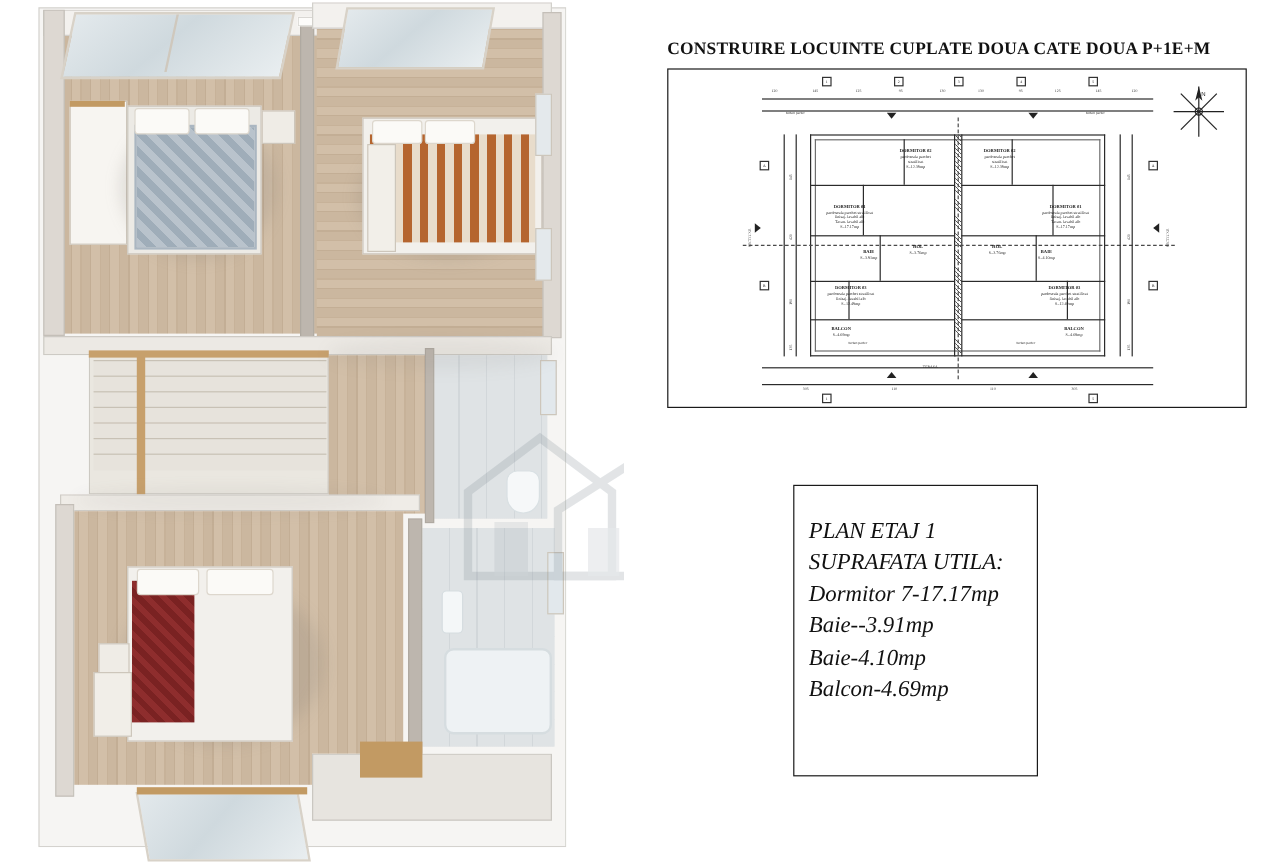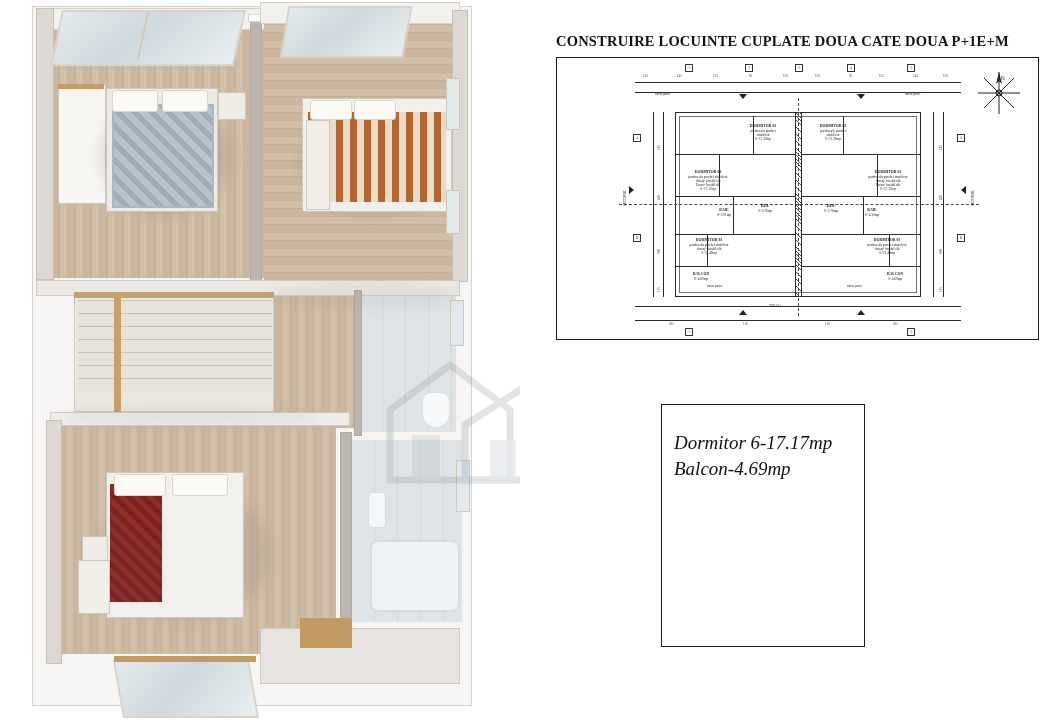--- a/index.html
+++ b/index.html
@@ -519,16 +519,20 @@
   <div class="cad-marker-sq" style="left:76px; top:76px;">A</div>
   <div class="cad-marker-sq" style="left:76px; top:176px;">B</div>
   <div class="cad-marker-sq" style="left:400px; top:76px;">A</div>
   <div class="cad-marker-sq" style="left:400px; top:176px;">B</div>
   <div class="cad-marker-sq" style="left:128px; top:270px;">1</div>
   <div class="cad-marker-sq" style="left:350px; top:270px;">5</div>
 </div>
 
 <div id="legend-box">
   <ul id="legend-list">
-    <li>Dormitor 6-17.17mp</li>
+    <li>PLAN ETAJ 1</li>
+    <li>SUPRAFATA UTILA:</li>
+    <li>Dormitor 7-17.17mp</li>
+    <li>Baie--3.91mp</li>
+    <li>Baie-4.10mp</li>
     <li>Balcon-4.69mp</li>
   </ul>
 </div>
 
 </body></html>

